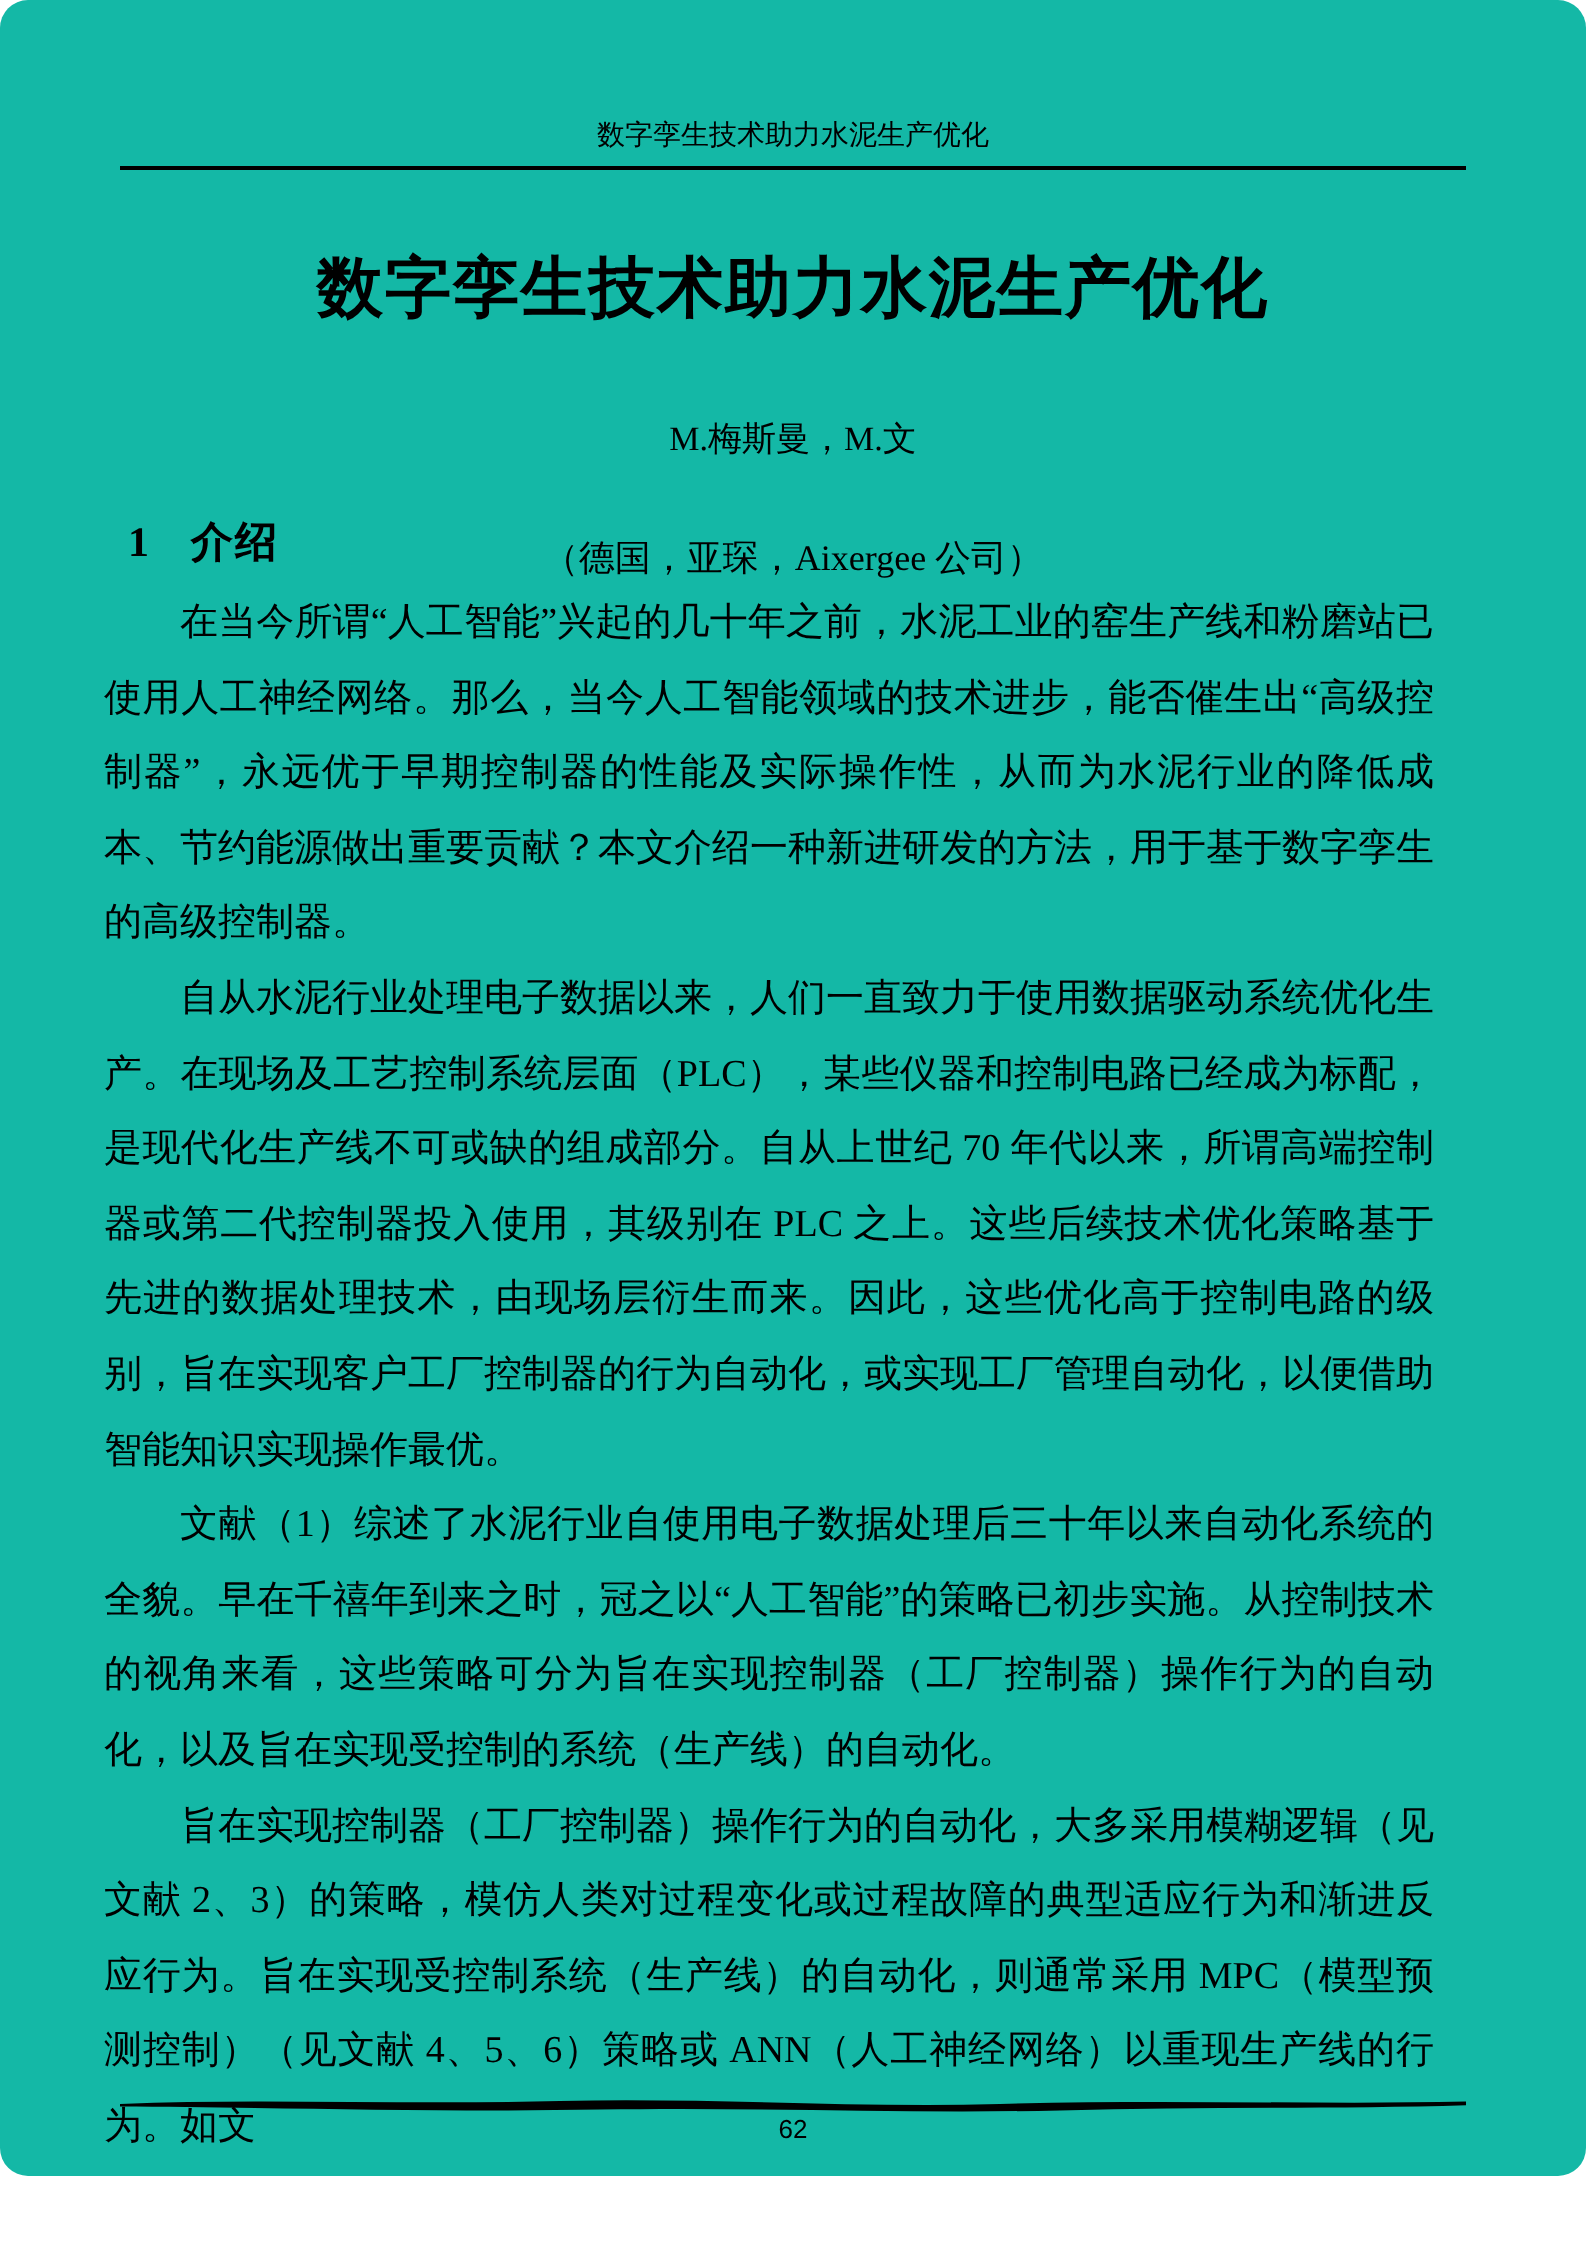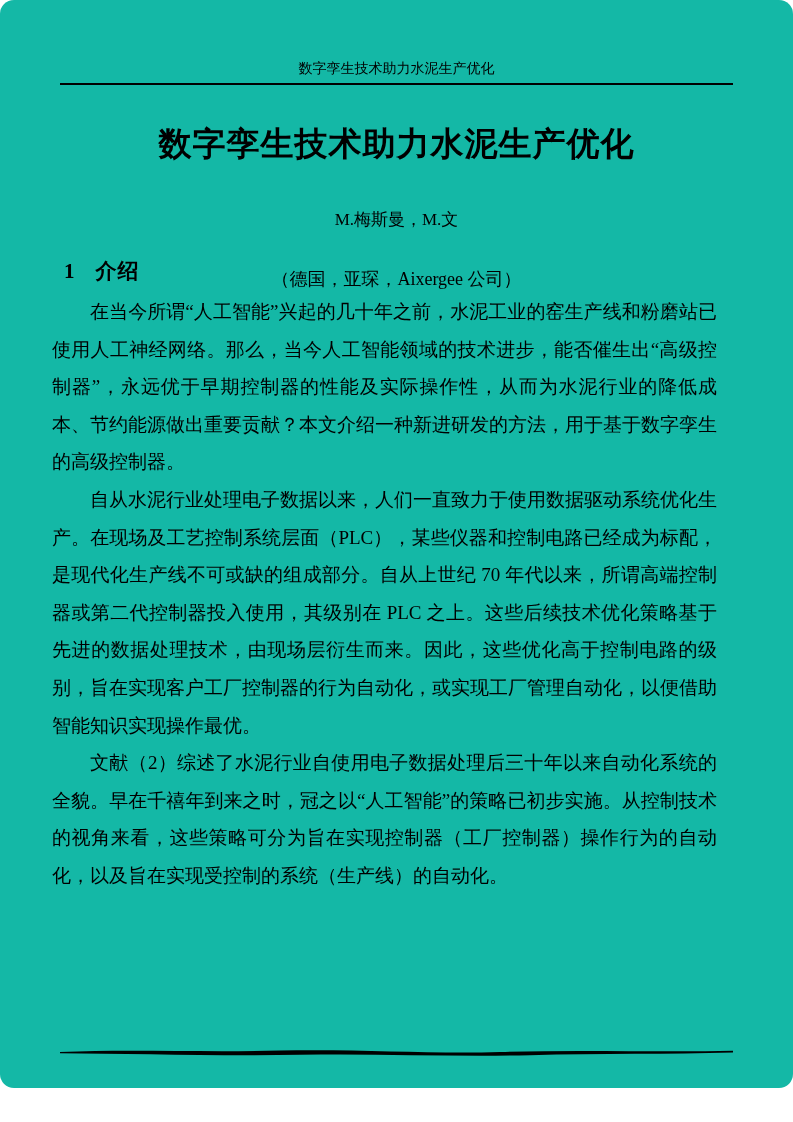--- a/index.html
+++ b/index.html
@@ -134,24 +134,26 @@
 
   <div class="affiliation">（德国，亚琛，Aixergee 公司）</div>
 
   <div class="section-heading">
     <span class="sec-num">1</span><span class="sec-title">介绍</span>
   </div>
 
   <div class="body-text">
     <p>在当今所谓“人工智能”兴起的几十年之前，水泥工业的窑生产线和粉磨站已使用人工神经网络。那么，当今人工智能领域的技术进步，能否催生出“高级控制器”，永远优于早期控制器的性能及实际操作性，从而为水泥行业的降低成本、节约能源做出重要贡献？本文介绍一种新进研发的方法，用于基于数字孪生的高级控制器。</p>
     <p>自从水泥行业处理电子数据以来，人们一直致力于使用数据驱动系统优化生产。在现场及工艺控制系统层面（PLC），某些仪器和控制电路已经成为标配，是现代化生产线不可或缺的组成部分。自从上世纪 70 年代以来，所谓高端控制器或第二代控制器投入使用，其级别在 PLC 之上。这些后续技术优化策略基于先进的数据处理技术，由现场层衍生而来。因此，这些优化高于控制电路的级别，旨在实现客户工厂控制器的行为自动化，或实现工厂管理自动化，以便借助智能知识实现操作最优。</p>
-    <p>文献（2）综述了水泥行业自使用电子数据处理后三十年以来自动化系统的全貌。早在千禧年到来之时，冠之以“人工智能”的策略已初步实施。从控制技术的视角来看，这些策略可分为旨在实现控制器（工厂控制器）操作行为的自动化，以及旨在实现受控制的系统（生产线）的自动化。</p>
+    <p>文献（1）综述了水泥行业自使用电子数据处理后三十年以来自动化系统的全貌。早在千禧年到来之时，冠之以“人工智能”的策略已初步实施。从控制技术的视角来看，这些策略可分为旨在实现控制器（工厂控制器）操作行为的自动化，以及旨在实现受控制的系统（生产线）的自动化。</p>
+    <p>旨在实现控制器（工厂控制器）操作行为的自动化，大多采用模糊逻辑（见文献 2、3）的策略，模仿人类对过程变化或过程故障的典型适应行为和渐进反应行为。旨在实现受控制系统（生产线）的自动化，则通常采用 MPC（模型预测控制）（见文献 4、5、6）策略或 ANN（人工神经网络）以重现生产线的行为。如文</p>
   </div>
 
   <svg class="footer-rule" viewBox="0 0 673 12" preserveAspectRatio="none" aria-hidden="true">
     <path fill="#000000" d="M0,6 C70,3 140,6.5 220,4.5 C300,2.8 370,8.2 440,6 C520,3.6 600,6.4 673,4.8
              L673,6.6 C610,8.6 540,7.2 470,9.2 C390,11 320,7.4 240,8.8 C160,10.2 70,7.6 0,7.2 Z"></path>
   </svg>
 
+  <div class="footer-page">62</div>
 
   <div class="footer-issue">2021.No.4</div>
 
 </div>
 
 </body></html>

